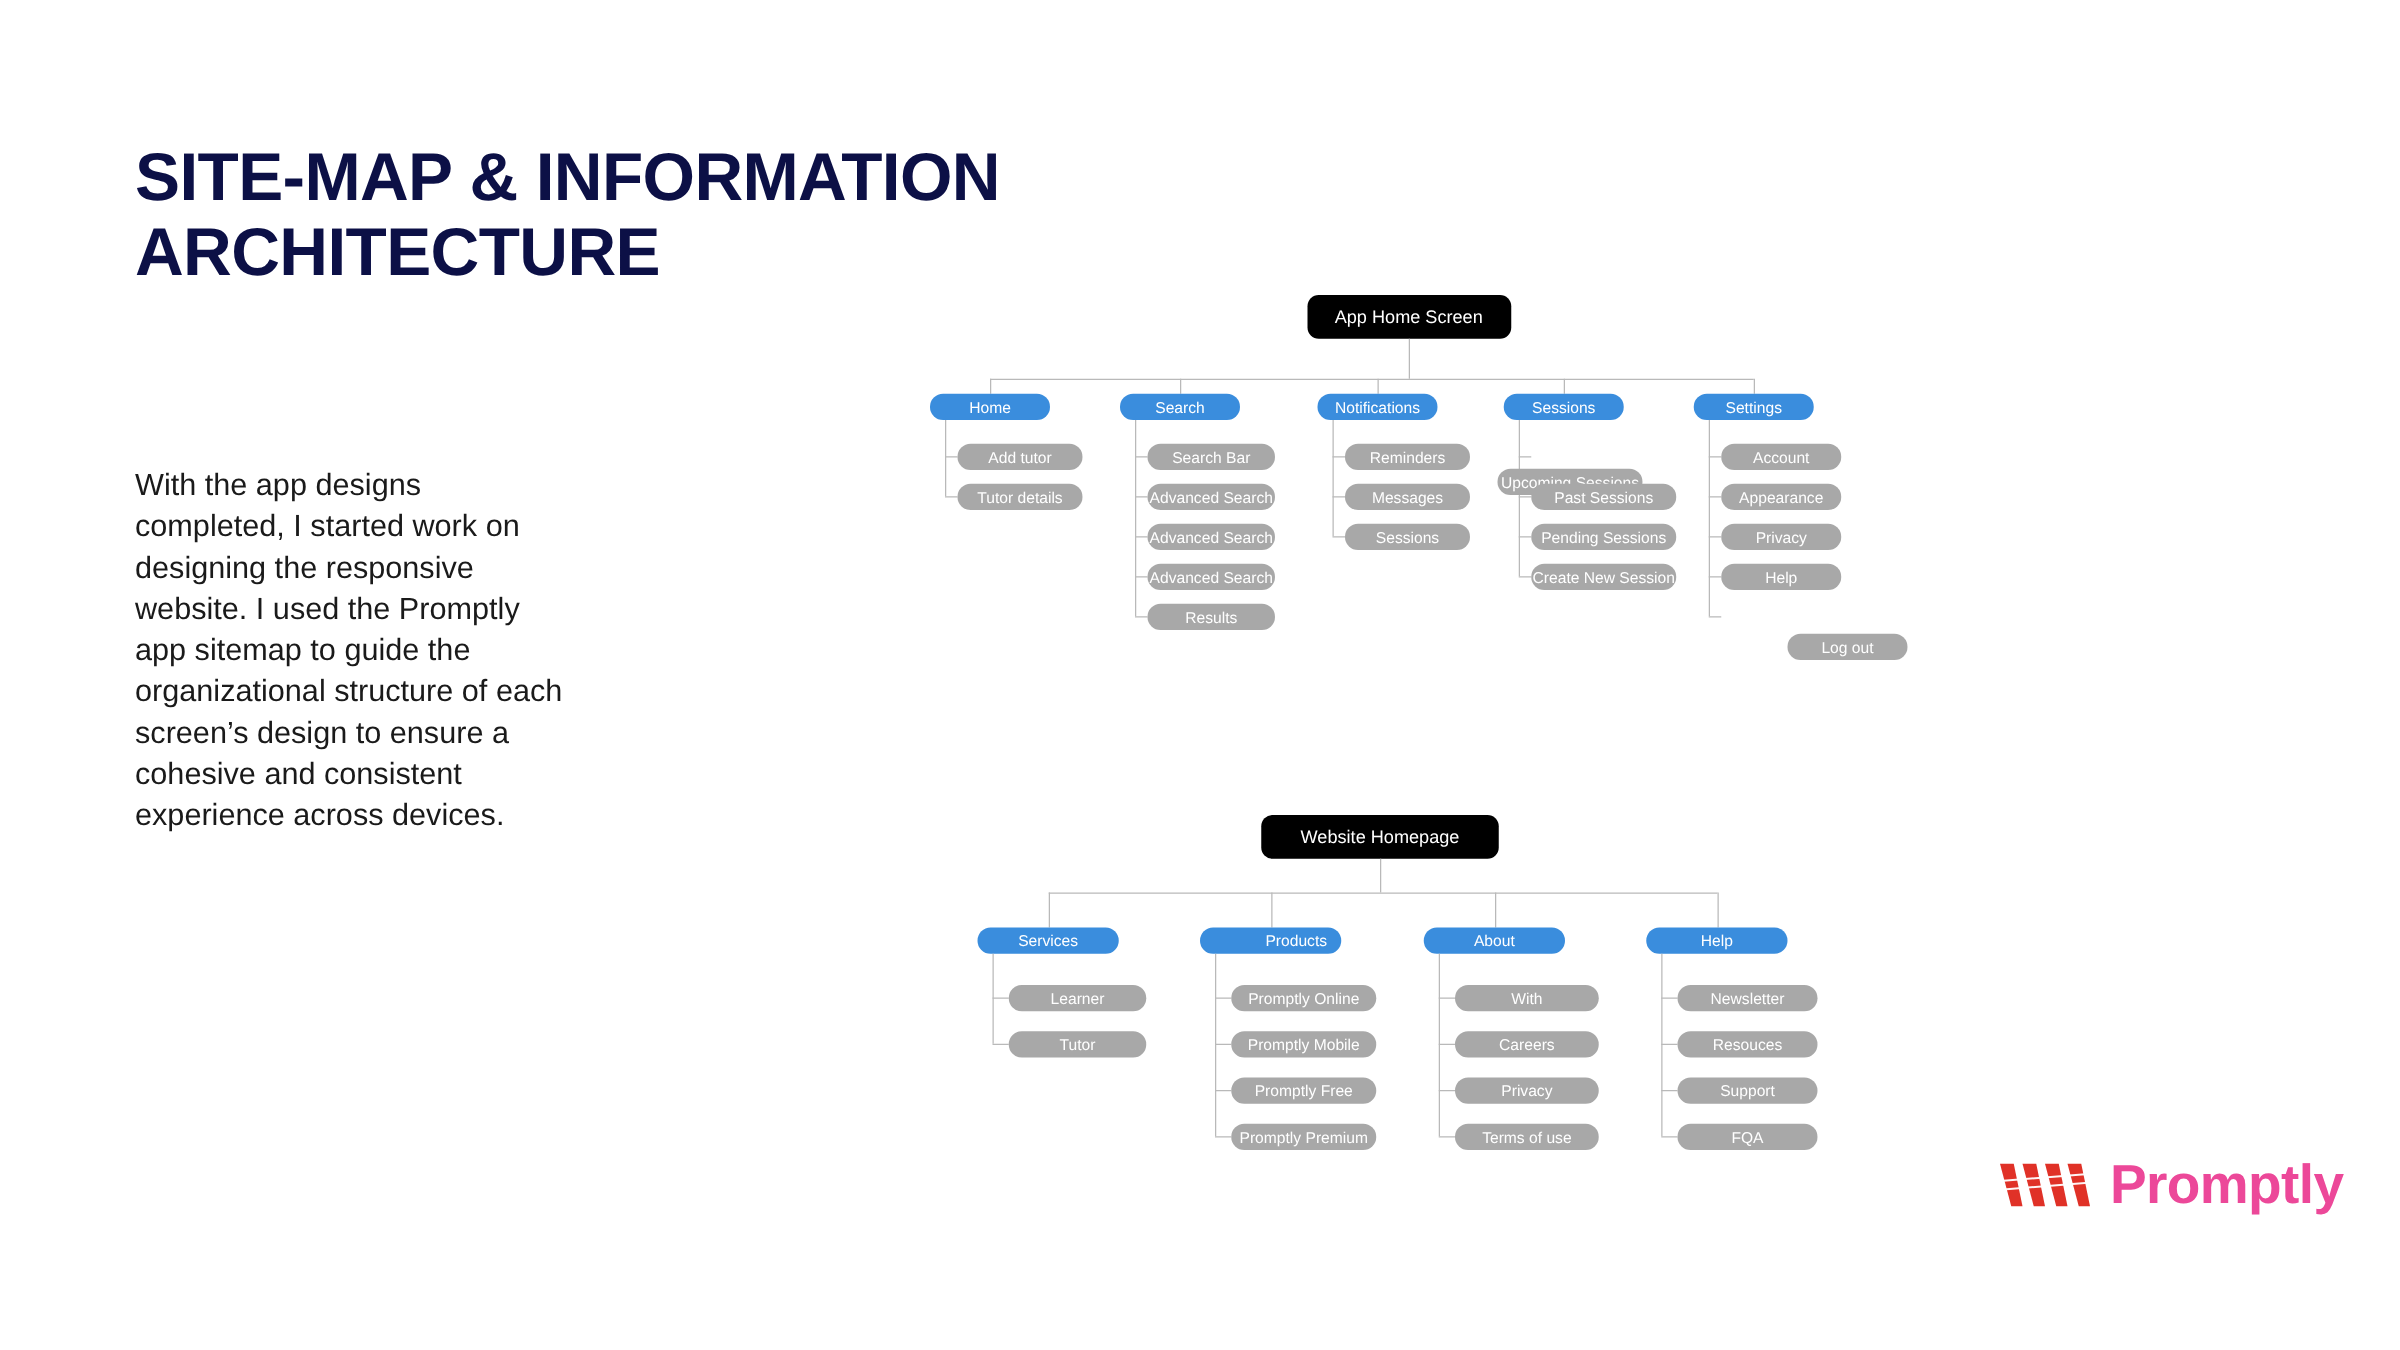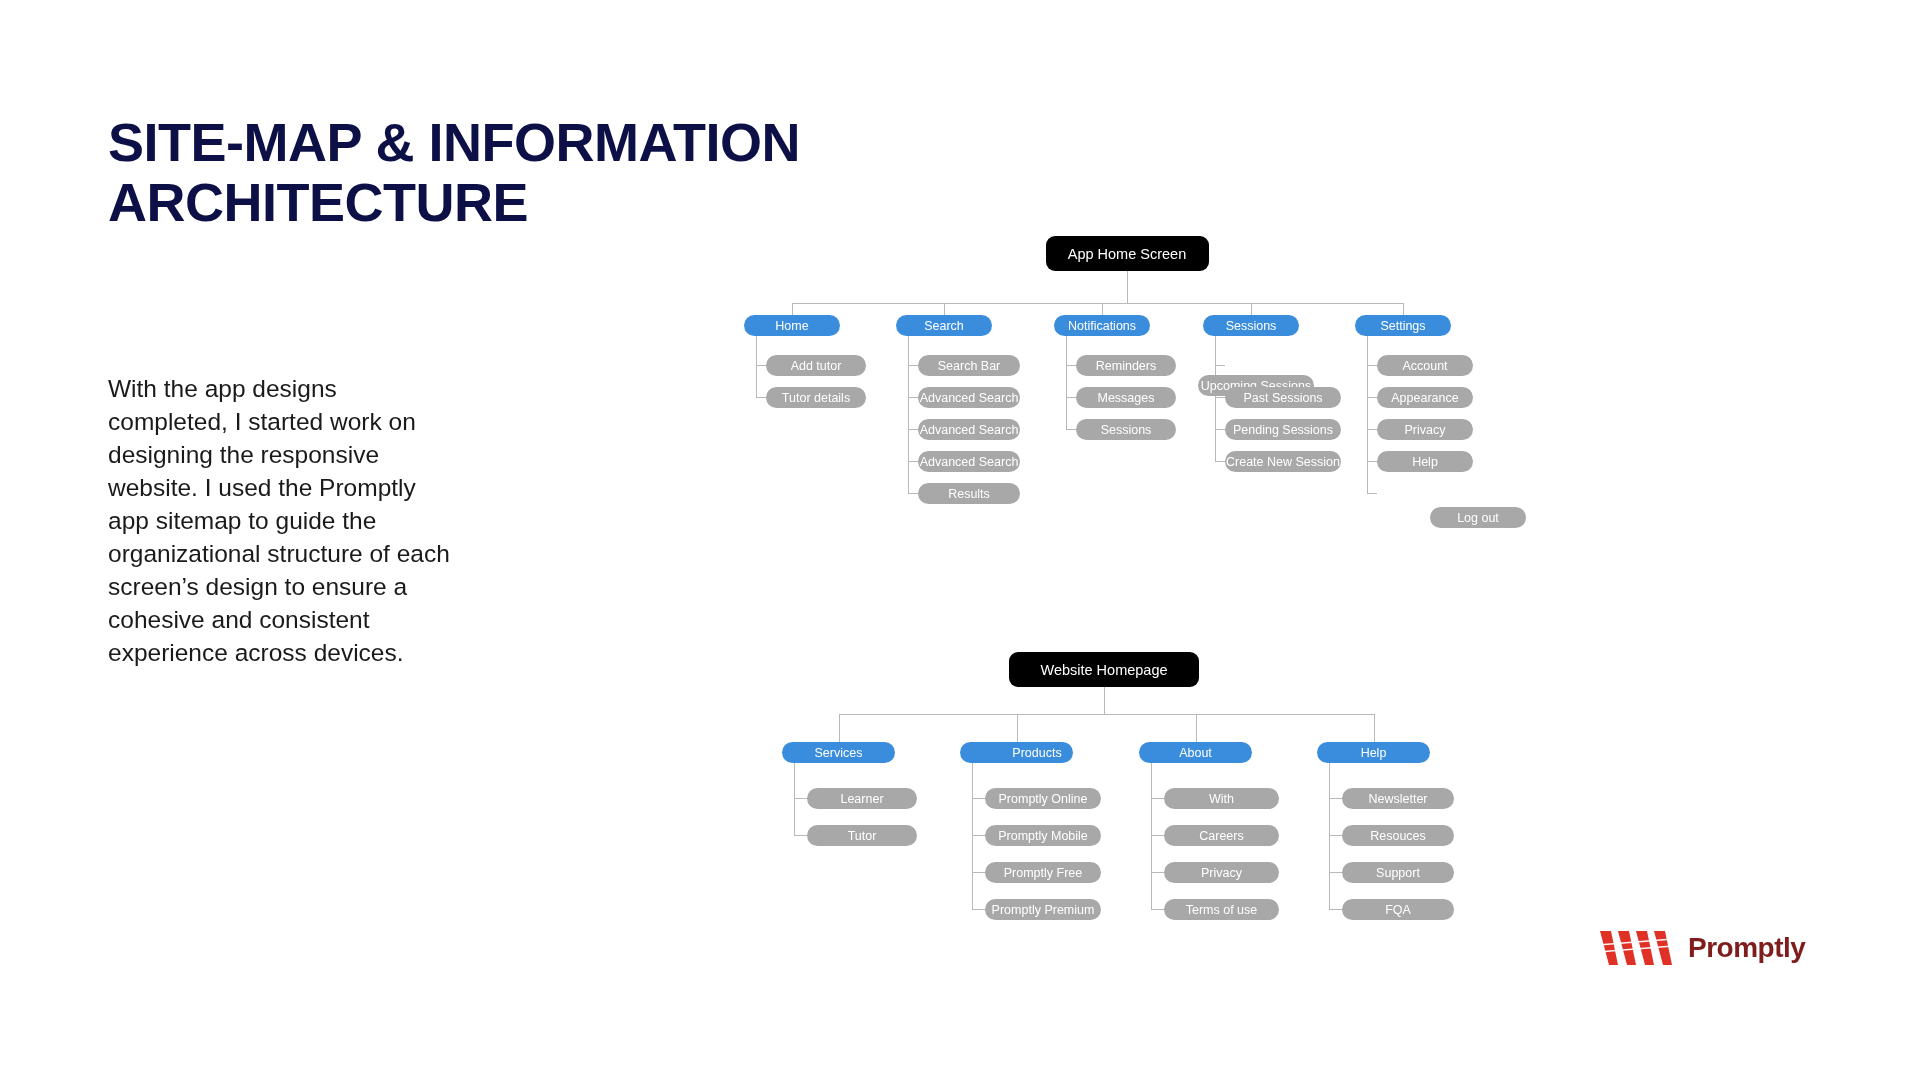--- a/index.html
+++ b/index.html
@@ -44,23 +44,23 @@
   #logo {
     position: absolute;
     left: 1596px;
     top: 925px;
     display: flex;
     align-items: center;
     gap: 14px;
   }
   #logo .mark { width: 78px; height: 46px; display: block; }
   #logo .wordmark {
-    font-size: 28px;
+    font-size: 44px;
     font-weight: bold;
-    color: #7f1d1d;
+    color: #ec4899;
     letter-spacing: -0.5px;
     line-height: 1;
   }
 
   
   .diagram { position: absolute; }
 
   .node {
     position: absolute;
     box-sizing: border-box;

